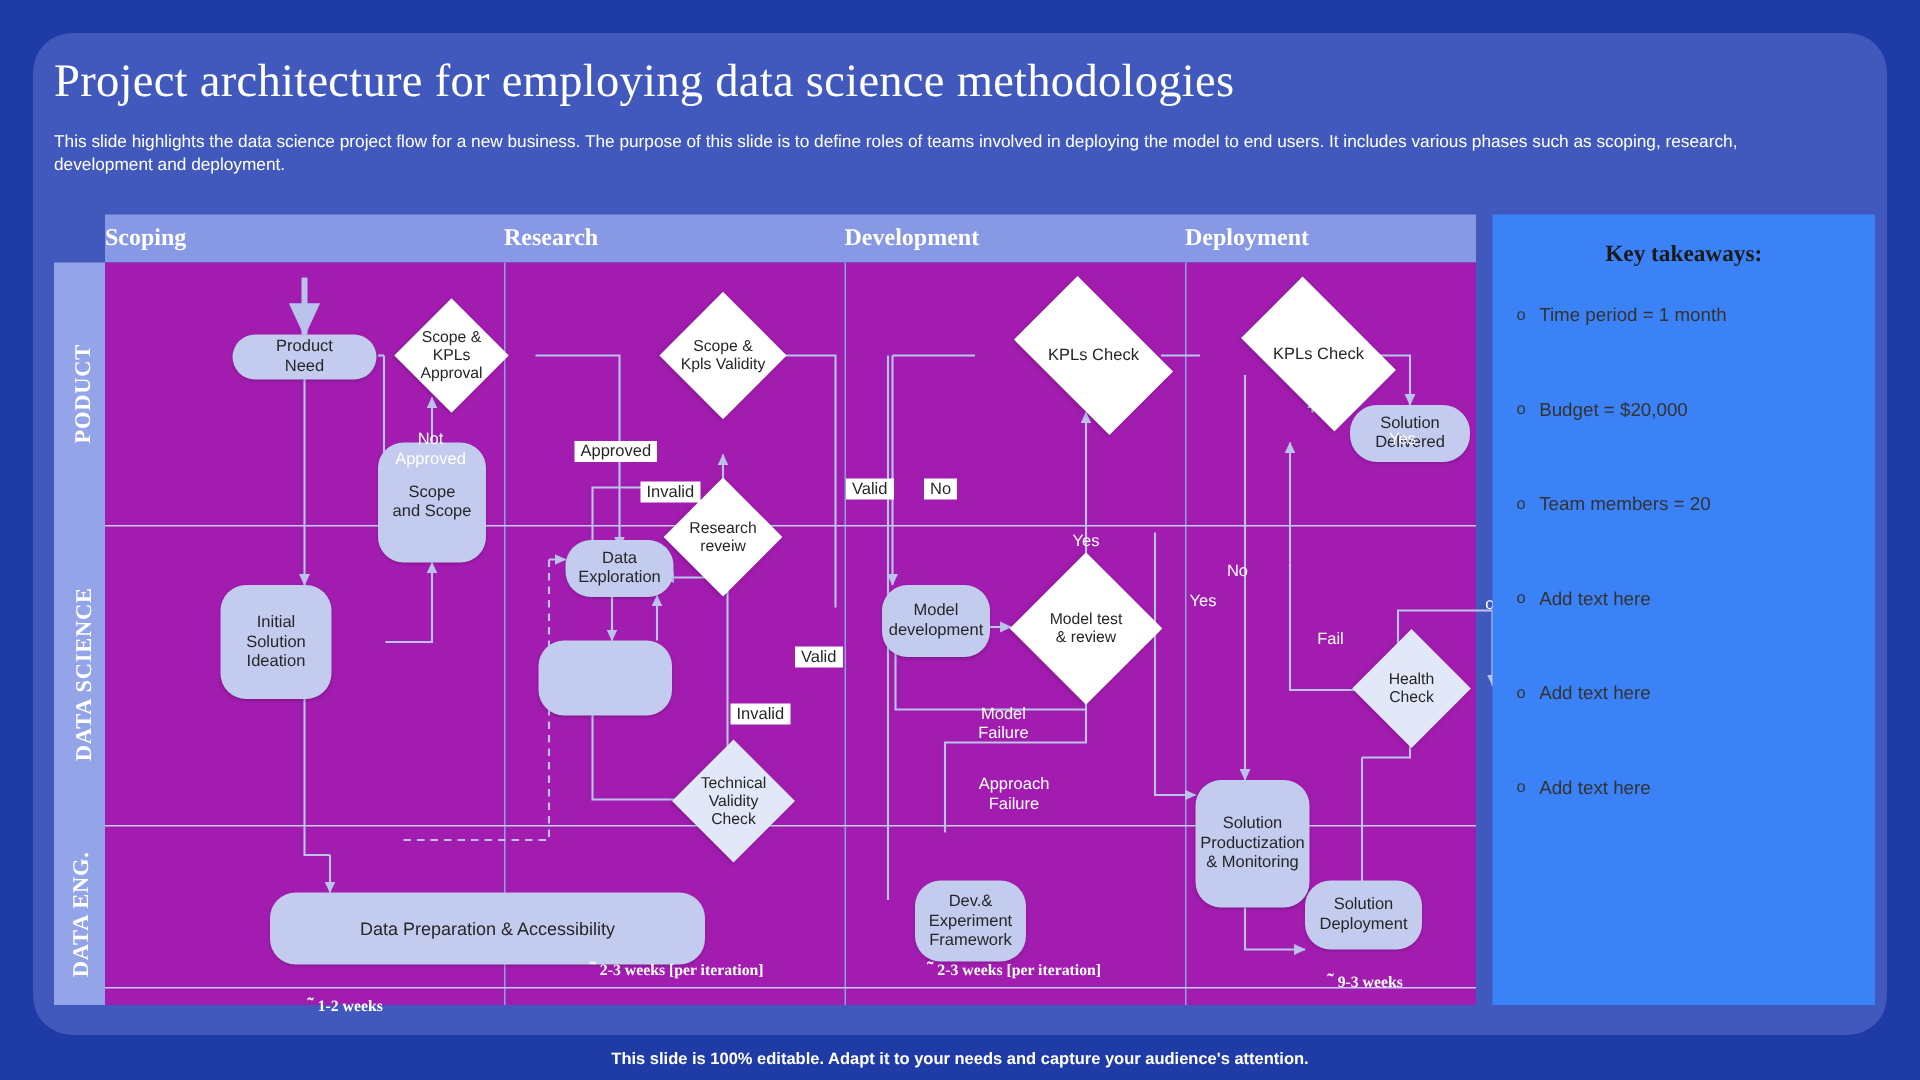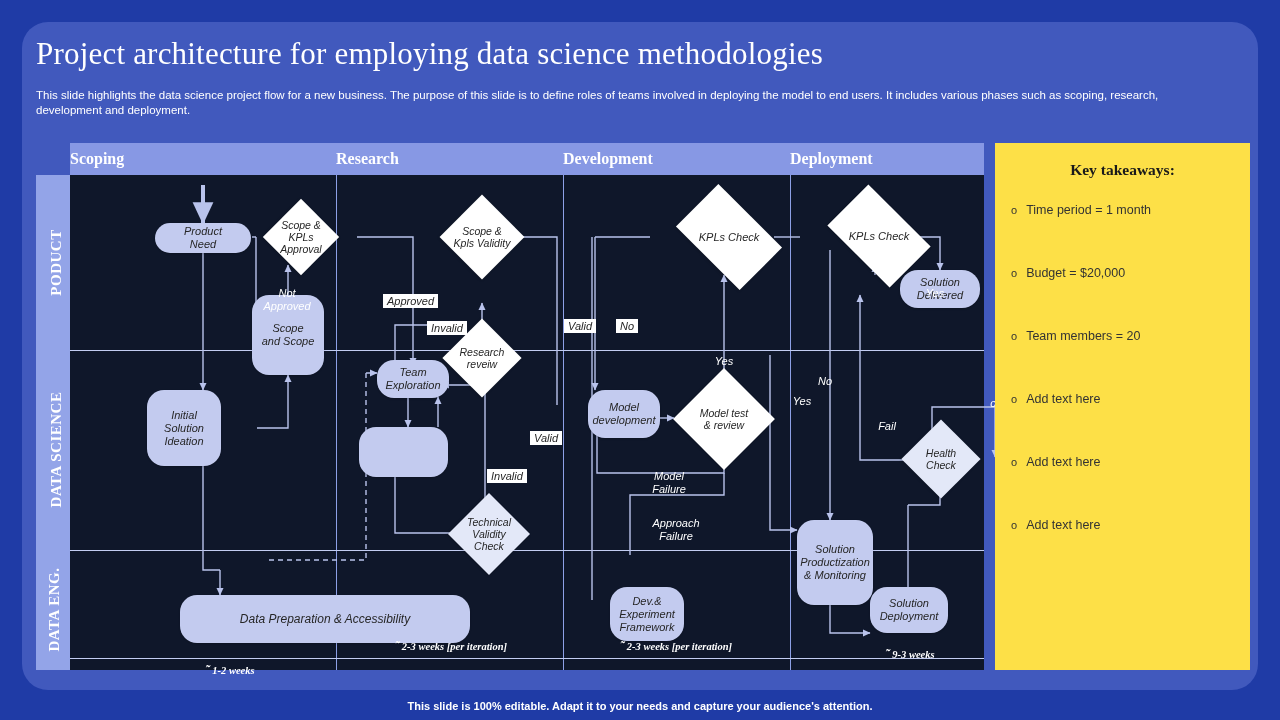--- a/index.html
+++ b/index.html
@@ -44,22 +44,21 @@
   #phase-band{
     position:absolute;left:34px;top:0;width:914px;height:32px;
     background:#8798e4;
   }
   .phase-head{
     position:absolute;top:0;height:32px;line-height:32px;text-align:left;
     font-family:"Liberation Serif", serif;font-weight:bold;font-size:16px;color:#ffffff;
   }
   #canvas{
     position:absolute;left:34px;top:32px;width:914px;height:495px;
-    background:#0f172a;
-    font-style:italic;
+    background:#a21caf;
   }
   .vline{position:absolute;top:0;width:1px;height:495px;background:#8da0e6;}
   .hline{position:absolute;left:0;width:914px;height:1px;background:#c3cdf2;}
   
   .node{
     position:absolute;background:#c3cbef;color:#262626;
     display:flex;align-items:center;justify-content:center;text-align:center;
     font-size:11px;line-height:13px;box-sizing:border-box;padding:2px;
     box-shadow:0 1px 2px rgba(0,0,0,.18);
   }
@@ -83,21 +82,21 @@
     padding:1px 4px;white-space:nowrap;box-sizing:border-box;
   }
   .plabel{
     position:absolute;color:#ffffff;font-size:11px;line-height:13px;
     white-space:pre-line;text-align:center;
   }
   svg.wires{position:absolute;left:0;top:0;width:914px;height:495px;overflow:visible;}
   
   #takeaways{
     position:absolute;left:995px;top:143px;width:255px;height:527px;
-    background:#fde047;box-sizing:border-box;padding:18px 16px;
+    background:#3b82f6;box-sizing:border-box;padding:18px 16px;
   }
   #takeaways-title{
     font-family:"Liberation Serif", serif;font-weight:bold;font-size:15.5px;
     color:#1a1a1a;text-align:center;margin-bottom:24px;
   }
   .kt-item{
     display:flex;align-items:flex-start;gap:9px;
     font-size:12.5px;color:#333333;margin-bottom:49px;
   }
   .kt-bullet{font-size:11px;line-height:14px;color:#333;}
@@ -245,21 +244,21 @@
 
     <div class="diamond" style="left:382px;top:32px;width:60px;height:60px;">
       <span>Scope &amp;
 Kpls Validity</span>
     </div>
     <div class="diamond" style="left:384px;top:155px;width:56px;height:56px;">
       <span>Research
 reveiw</span>
     </div>
     <div class="node rect" style="left:307px;top:185px;width:72px;height:38px;">
-      <span style="white-space:pre-line;">Team
+      <span style="white-space:pre-line;">Data
 Exploration</span>
     </div>
     <div class="node rect" style="left:289px;top:252px;width:89px;height:50px;">
       <span></span>
     </div>
     <div class="diamond soft" style="left:390px;top:330px;width:58px;height:58px;">
       <span>Technical
 Validity
 Check</span>
     </div>

